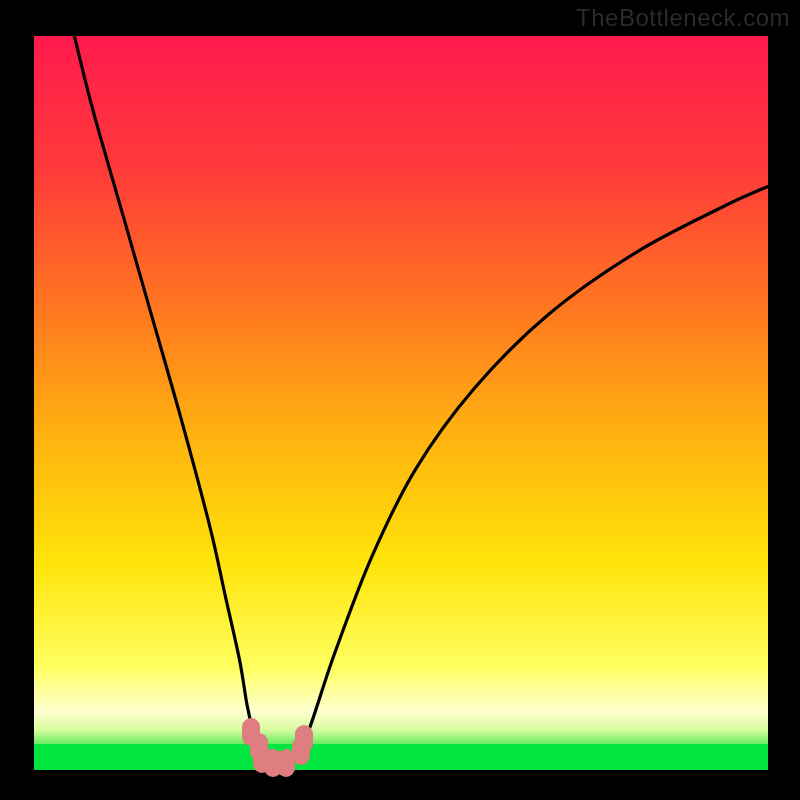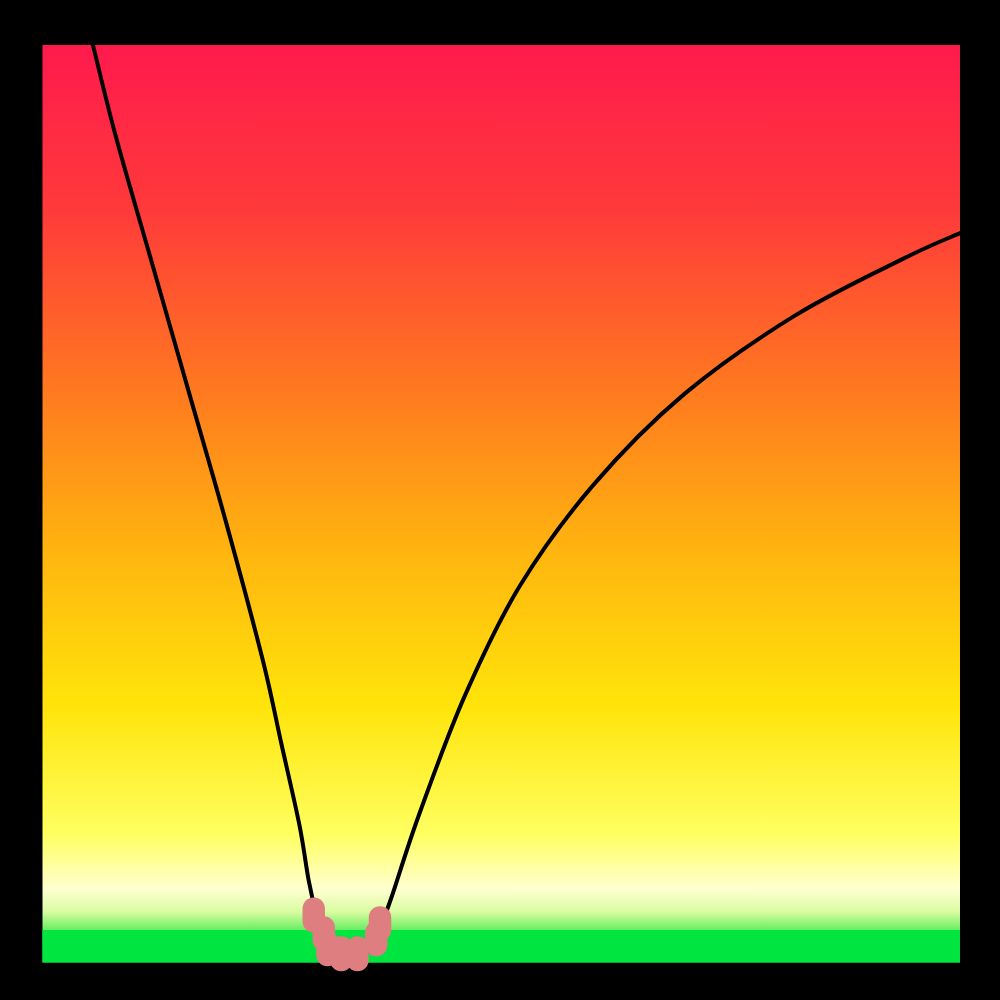--- a/index.html
+++ b/index.html
@@ -50,20 +50,21 @@
     position: absolute;
     background: #df7e80;
     border-radius: 9px;
   }
 </style>
 </head>
 <body>
 
 <div class="stage">
 
+  <div class="watermark">TheBottleneck.com</div>
 
   <div class="plot" id="plot" style="left: 34px; top: 36px; width: 734px; height: 734px;">
     <div class="gradient" id="grad" style="background: linear-gradient(rgb(255, 26, 77) 0%, rgb(255, 58, 58) 18%, rgb(255, 122, 31) 38%, rgb(255, 180, 15) 55%, rgb(255, 228, 10) 72%, rgb(255, 255, 96) 86%, rgb(255, 255, 208) 92%, rgb(216, 252, 160) 94.5%, rgb(102, 237, 96) 96.5%, rgb(0, 229, 63) 100%);"></div>
     <div class="green-band" id="gband" style="top: 708.31px; height: 25.69px; background: rgb(0, 229, 63);"></div>
 
     <svg class="curves" id="curves" viewBox="0 0 734 734" width="734" height="734">
       <path id="curve-left" fill="none" stroke="#000" stroke-width="3.2" stroke-linecap="round" d="M 40.37 0.00 C 43.43 12.23, 50.77 44.04, 58.72 73.40 C 66.67 102.76, 78.29 141.91, 88.08 176.16 C 97.87 210.41, 107.65 244.67, 117.44 278.92 C 127.23 313.17, 137.01 346.20, 146.80 381.68 C 156.59 417.16, 168.82 462.42, 176.16 491.78 C 183.50 521.14, 185.95 535.82, 190.84 557.84 C 195.73 579.86, 201.85 605.55, 205.52 623.90 C 209.19 642.25, 210.66 656.32, 212.86 667.94 C 215.06 679.56, 216.90 686.90, 218.73 693.63 C 220.57 700.36, 222.16 704.27, 223.87 708.31 C 225.58 712.35, 227.17 715.04, 229.01 717.85 C 230.84 720.67, 233.90 723.97, 234.88 725.19"></path>
       <path id="curve-right" fill="none" stroke="#000" stroke-width="3.2" stroke-linecap="round" d="M 260.57 725.19 C 261.79 722.99, 264.85 719.08, 267.91 711.98 C 270.97 704.88, 273.42 698.52, 278.92 682.62 C 284.43 666.72, 291.15 643.47, 300.94 616.56 C 310.73 589.65, 324.18 551.72, 337.64 521.14 C 351.10 490.56, 364.55 461.20, 381.68 433.06 C 398.81 404.92, 418.38 378.01, 440.40 352.32 C 462.42 326.63, 486.89 301.55, 513.80 278.92 C 540.71 256.29, 572.52 234.64, 601.88 216.53 C 631.24 198.42, 667.94 181.30, 689.96 170.29 C 711.98 159.28, 726.66 153.77, 734.00 150.47"></path>
     </svg>
 

